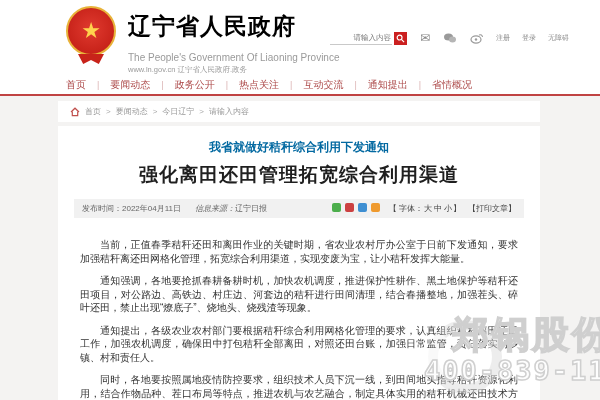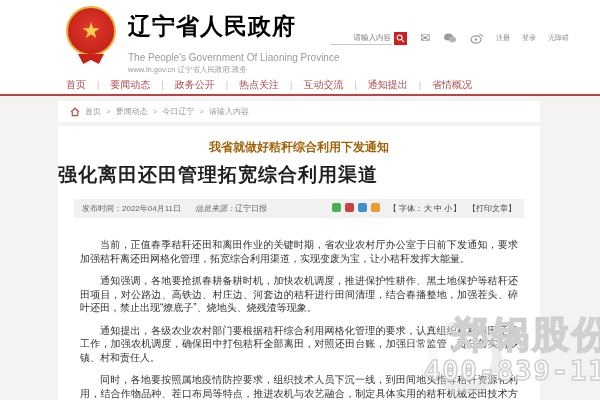--- a/index.html
+++ b/index.html
@@ -37,22 +37,22 @@
 
   
   .main { position:absolute; top:98px; left:0; width:600px; height:302px; }
   .crumb-bar { position:absolute; left:58px; top:3px; width:482px; height:21px; background:#fff;
     display:flex; align-items:center; padding-left:12px; }
   .crumb-item { font-size:8px; color:#999; text-decoration:none; }
   .crumb-sep { font-size:8px; color:#aaa; margin:0 5px; }
   .home-ic { margin-right:5px; display:flex; align-items:center; }
 
   .card { position:absolute; left:58px; top:28px; width:482px; height:274px; background:#fff; }
-  .art-subtitle { margin-top:13px; text-align:center; font-size:12px; font-weight:bold; color:#a16207; }
-  .art-title { margin-top:6px; font-size:19px; font-weight:bold; color:#1f1f1f; letter-spacing:1px; }
+  .art-subtitle { margin-top:13px; text-align:center; font-size:12px; font-weight:bold; color:#0369a1; }
+  .art-title { margin-top:6px; text-align:center; font-size:19px; font-weight:bold; color:#1f1f1f; letter-spacing:1px; }
   .meta-bar { margin:11px 16px 0; height:19px; background:#f1f1f1; display:flex;
     align-items:center; padding:0 8px; font-size:8px; color:#666; }
   .meta-left { display:flex; align-items:center; white-space:nowrap; }
   .meta-src { margin-left:14px;font-style:italic; }
   .meta-right { margin-left:auto; display:flex; align-items:flex-start; white-space:nowrap; }
   .share-sq { width:9px; height:9px; border-radius:2px; margin-left:4px; display:inline-block; cursor:pointer; }
   .fontctl { margin-left:9px; color:#444; }
   .fsz { color:#444; cursor:pointer; margin:0 1px; }
   .printctl { margin-left:7px; color:#444; cursor:pointer; }
 

